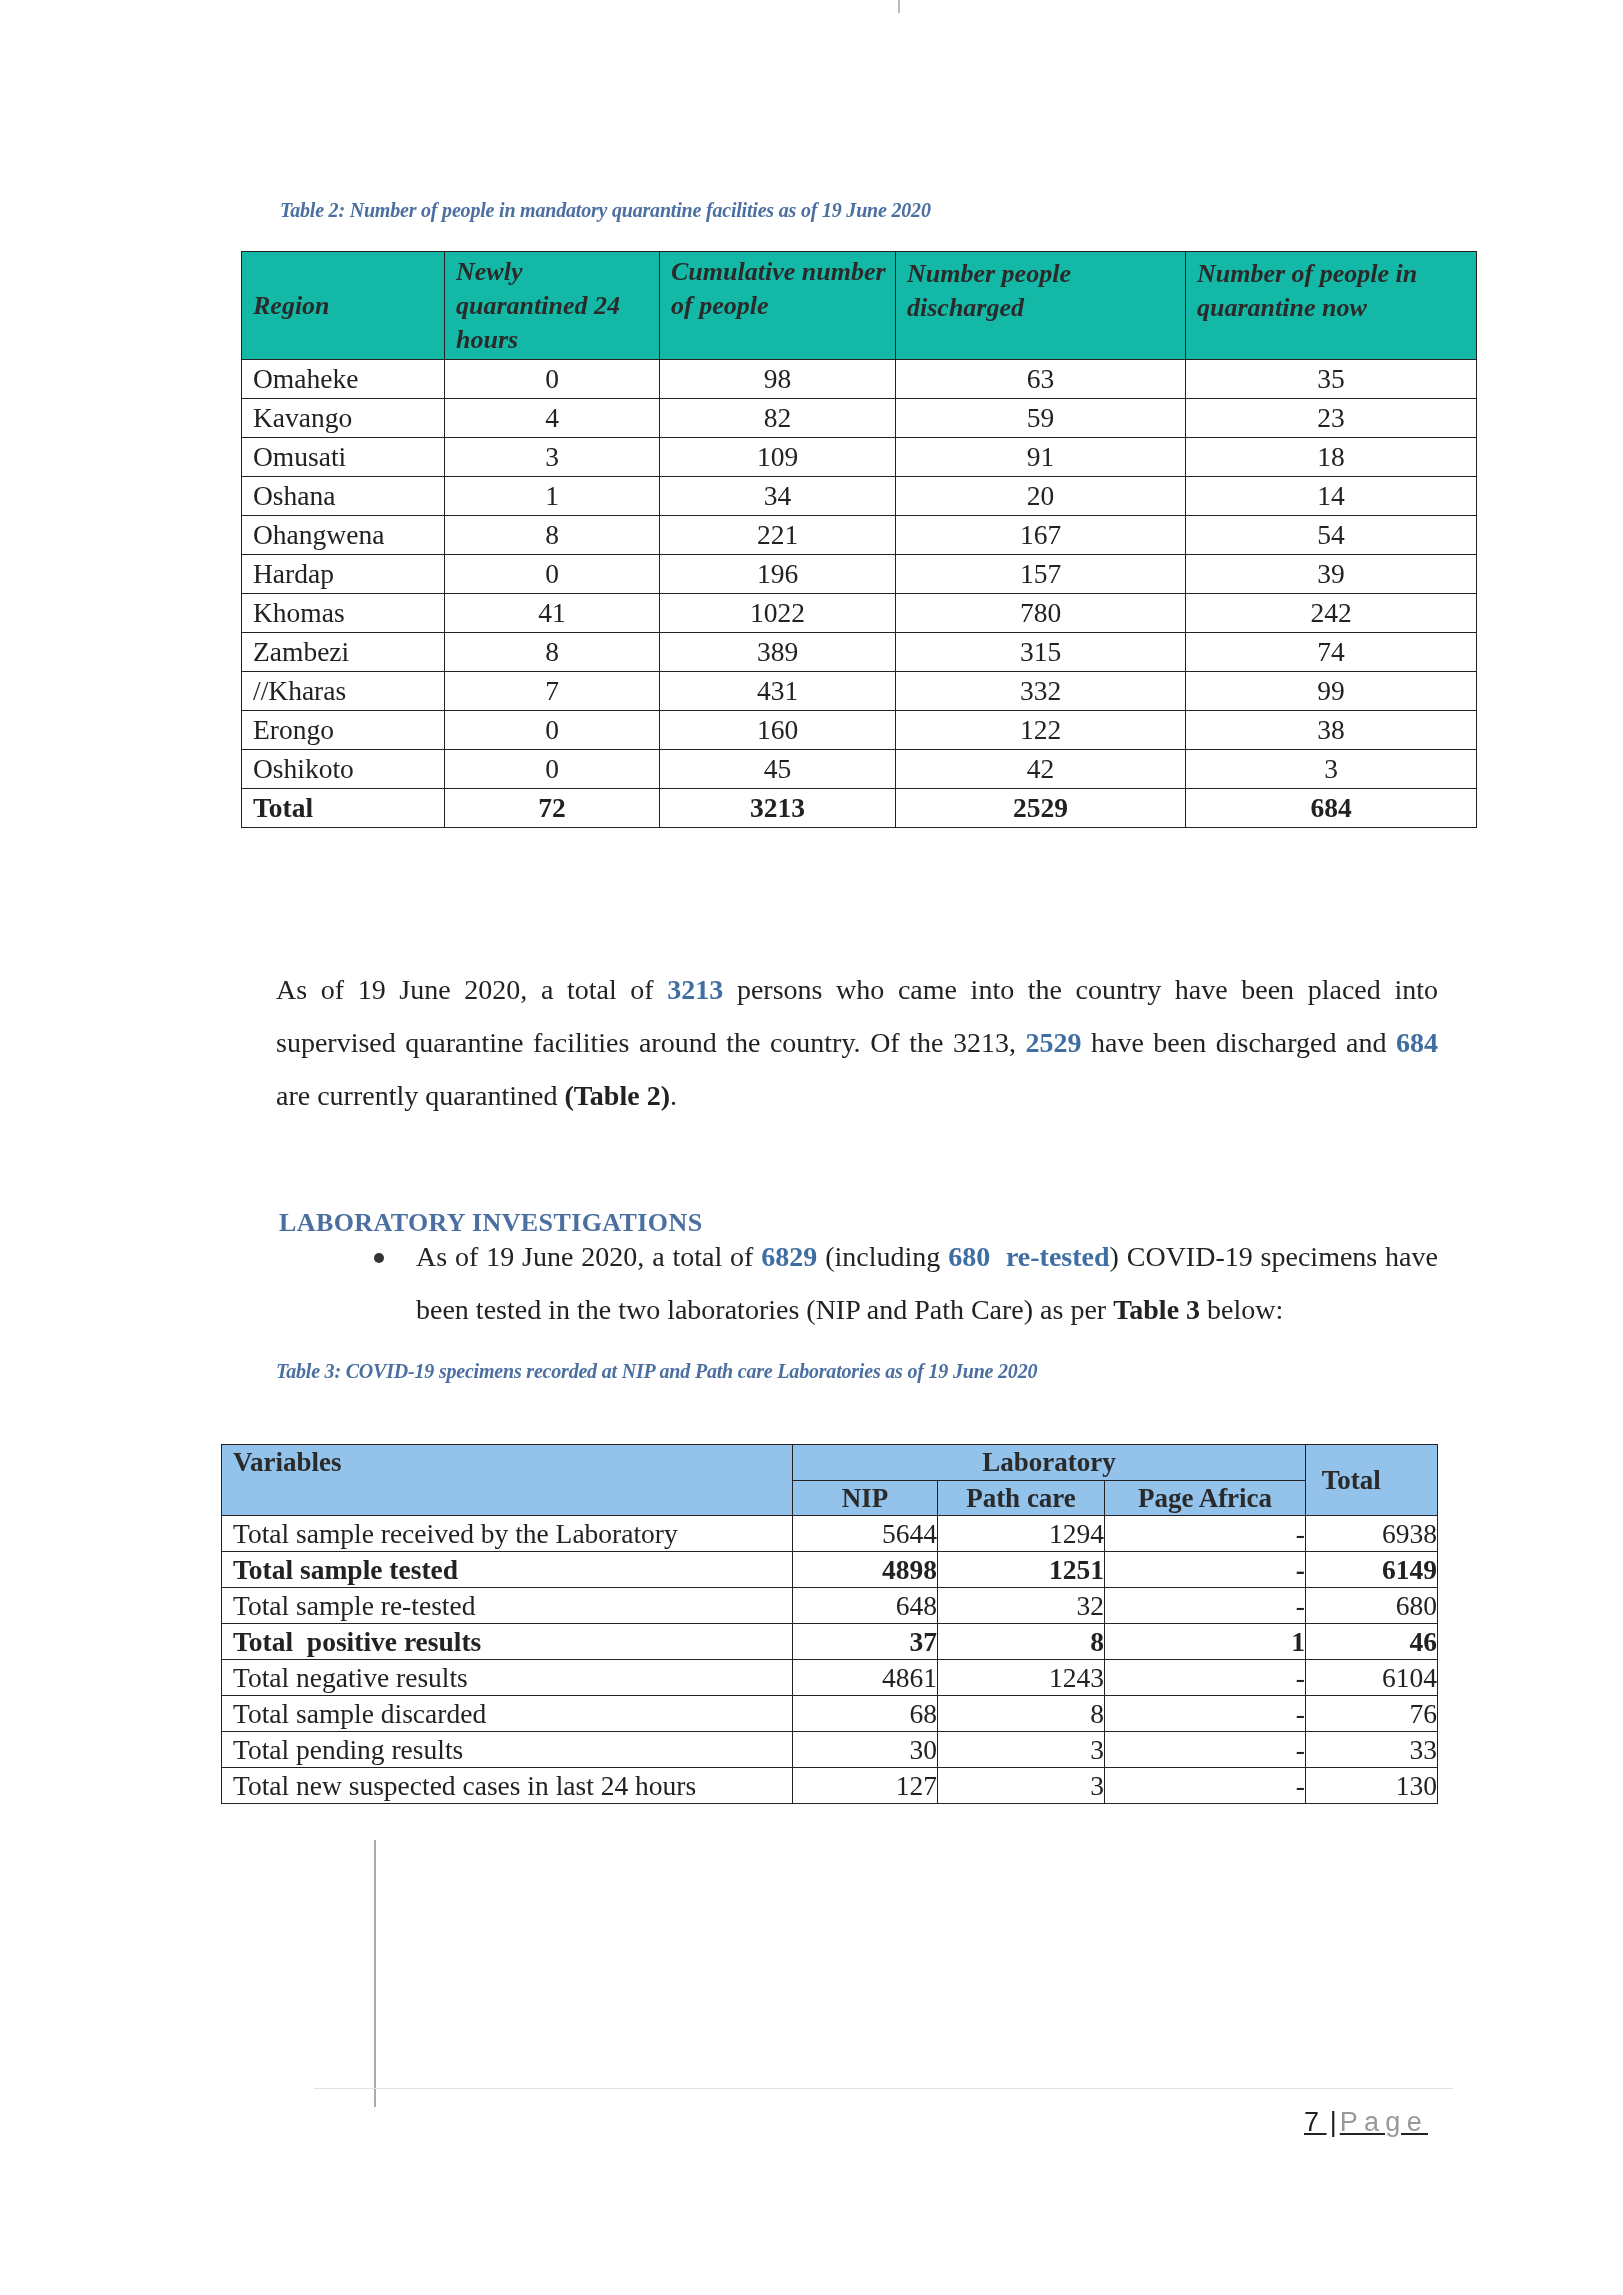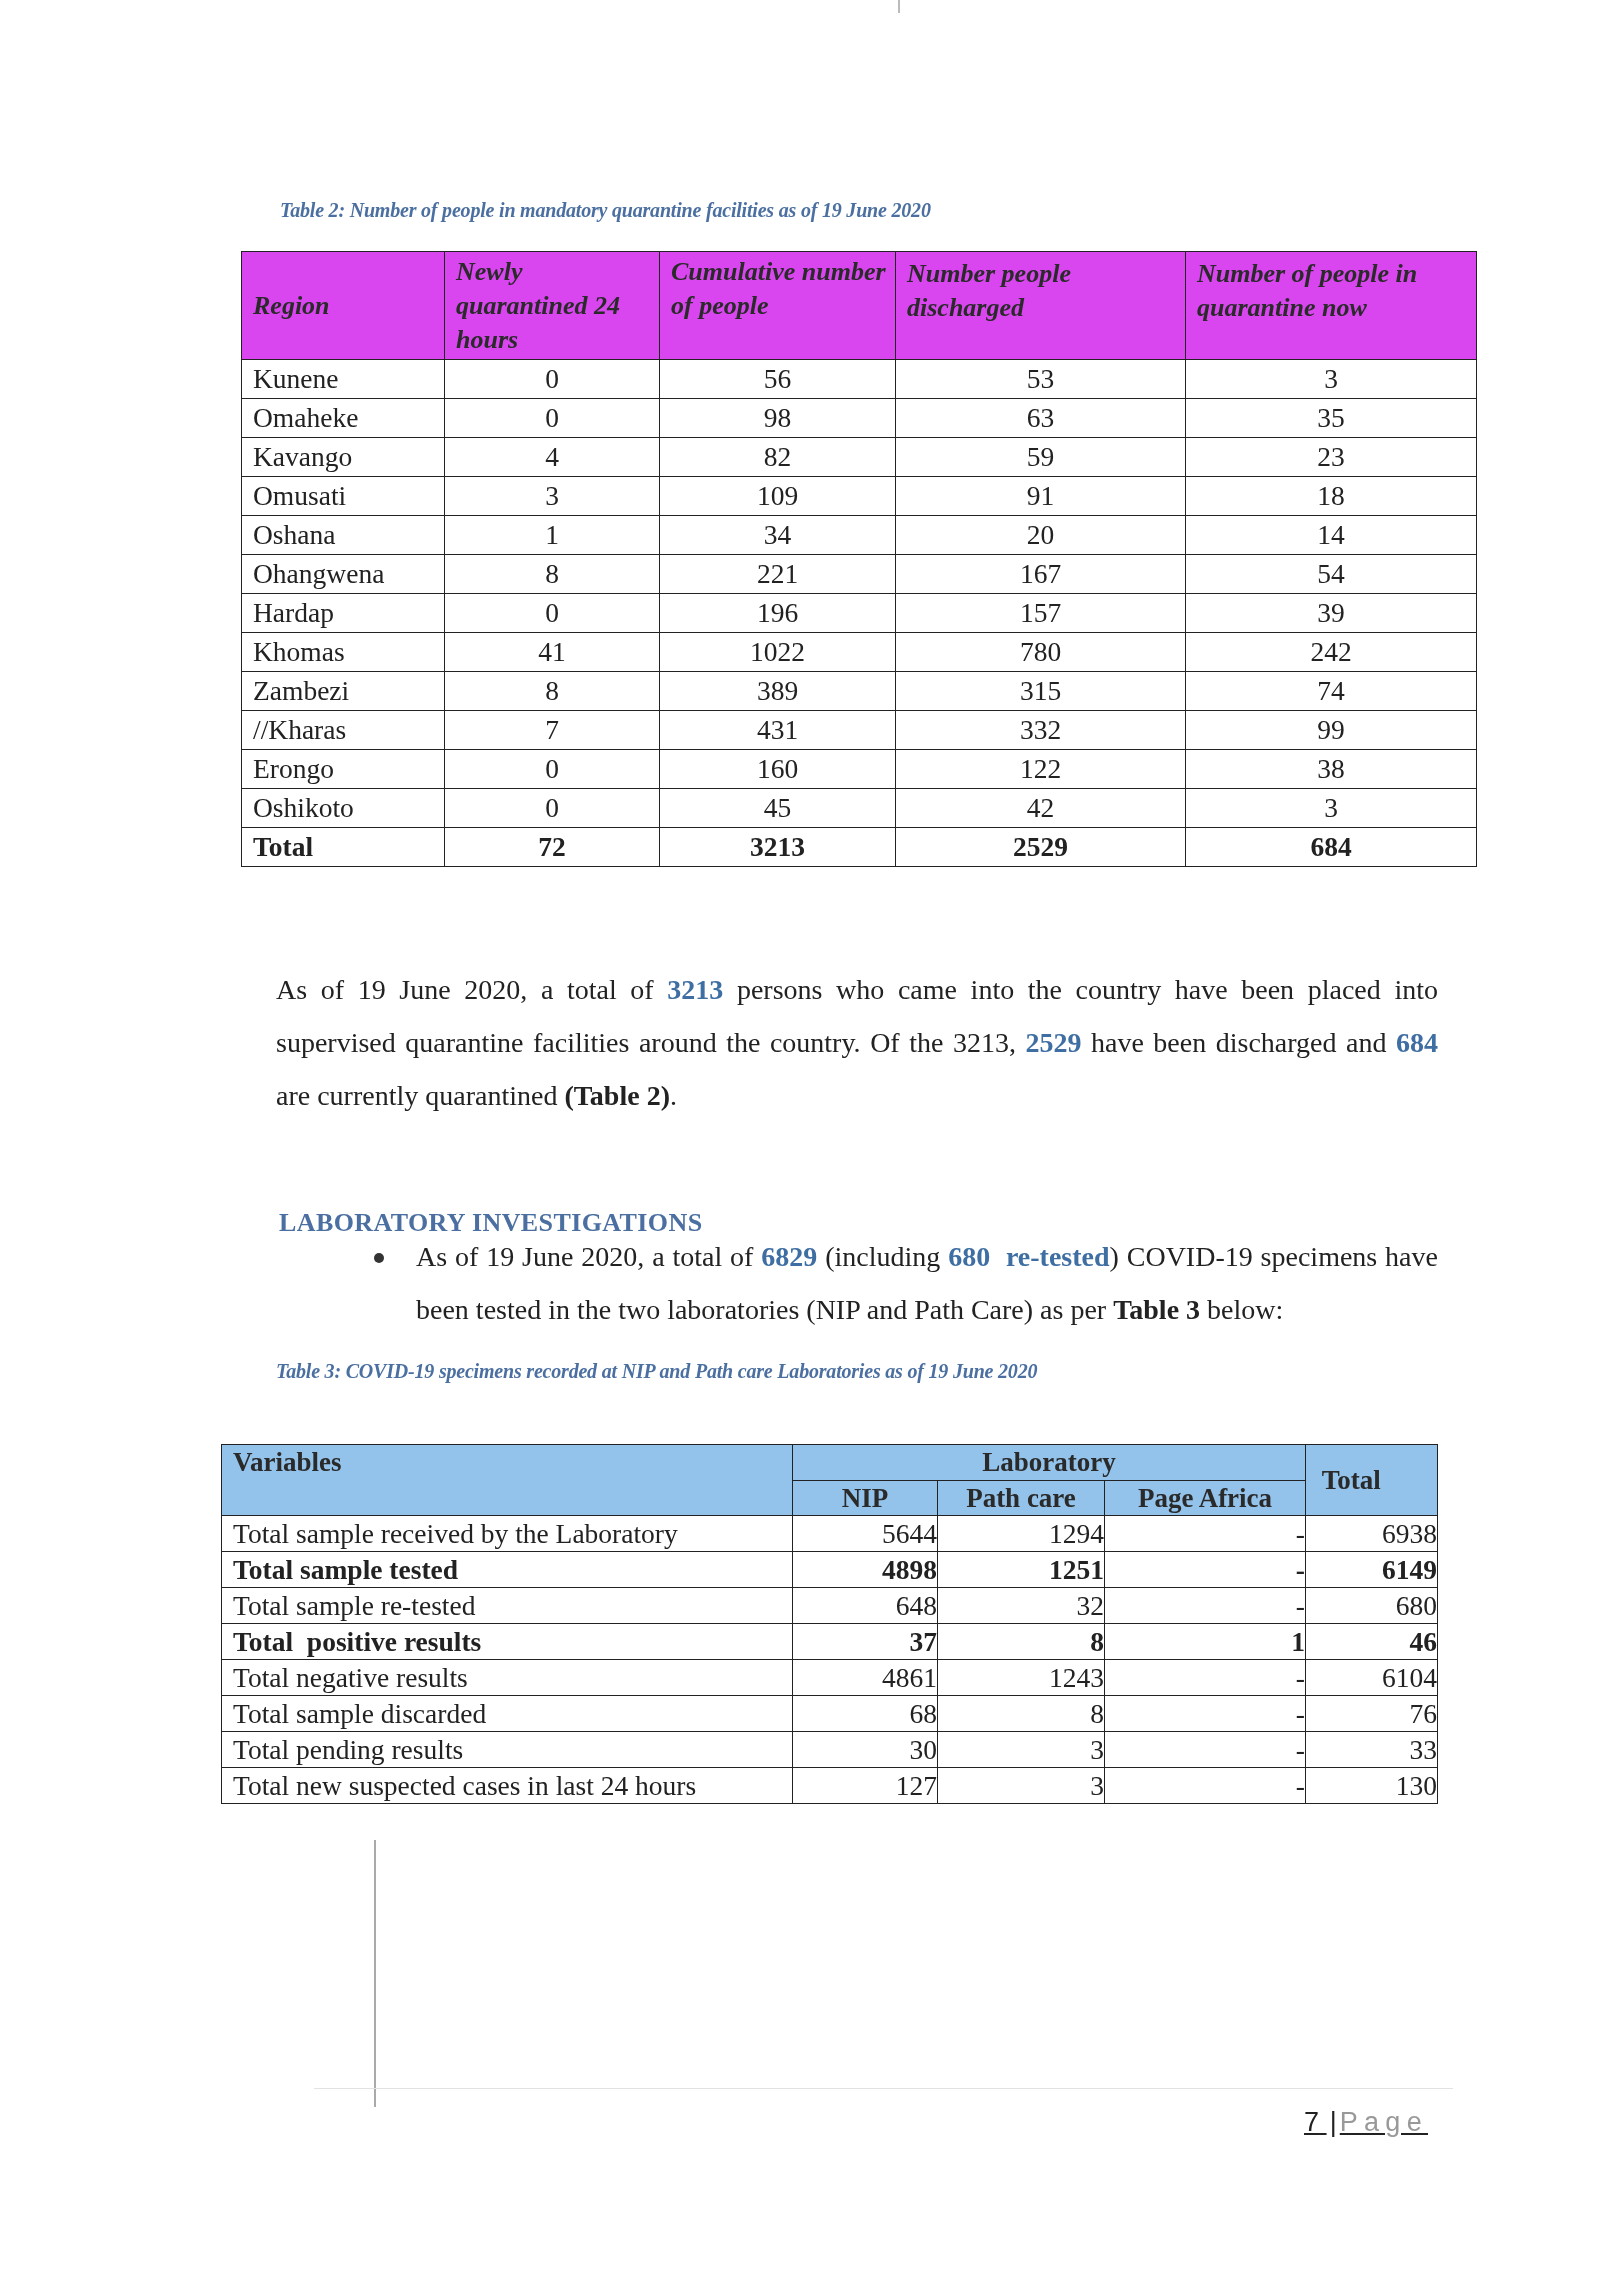--- a/index.html
+++ b/index.html
@@ -4,21 +4,21 @@
 <style>
   html, body { margin: 0; padding: 0; background: #ffffff; }
   body { width: 1623px; height: 2295px; position: relative; overflow: hidden;
          font-family: "Liberation Serif", "DejaVu Serif", serif; color: #222; }
   .abs { position: absolute; }
   .caption { font-style: italic; font-weight: bold; color: #4a6fa0; font-size: 20px; letter-spacing: -0.2px; }
   .hl { color: #3f6ea3; font-weight: bold; }
   .para { font-size: 28px; line-height: 53px; color: #222; }
   table { border-collapse: collapse; position: absolute; table-layout: fixed; }
   td, th { border: 1.6px solid #222; padding: 0; }
-  .t2 th { background: #d946ef; font-style: italic; font-weight: bold; color: #2a2a2a;
+  .t2 th { background: #14b8a6; font-style: italic; font-weight: bold; color: #2a2a2a;
            font-size: 26px; line-height: 34px; text-align: left; vertical-align: middle; padding-left: 11px; }
   .t2 td { font-size: 27.5px; height: 38px; text-align: center; color: #222; line-height: 38px; }
   .t2 td.reg { text-align: left; padding-left: 11px; }
   .t2 tr.total td { font-weight: bold; }
   .t3 th { background: #93c3ea; font-weight: bold; color: #2a2a2a; font-size: 27px; line-height: 31px; }
   .t3 td { font-size: 27.5px; height: 35px; line-height: 35px; text-align: right; color: #222; }
   .t3 td.var { text-align: left; padding-left: 11px; }
   .t3 tr.bold td { font-weight: bold; }
   .heading { font-size: 26px; font-weight: bold; color: #4a6fa0; letter-spacing: 0.4px; margin-top: 28px; }
   .footer { font-family: "Liberation Sans", "DejaVu Sans", sans-serif; font-size: 27px; color: #222; }
@@ -44,27 +44,20 @@
   <thead>
     <tr style="height:108px;">
       <th>Region</th>
       <th style="vertical-align:top;padding-top:3.1px;">Newly quarantined 24 hours</th>
       <th style="vertical-align:top;padding-top:3.1px;">Cumulative number of people</th>
       <th style="vertical-align:top;padding-top:4.7px;">Number people discharged</th>
       <th style="vertical-align:top;padding-top:4.7px;">Number of people in quarantine now</th>
     </tr>
   </thead>
   <tbody id="t2-body">
-      <tr>
-        <td class="reg">Kunene</td>
-        <td>0</td>
-        <td>56</td>
-        <td>53</td>
-        <td>3</td>
-      </tr>
       <tr>
         <td class="reg">Omaheke</td>
         <td>0</td>
         <td>98</td>
         <td>63</td>
         <td>35</td>
       </tr>
       <tr>
         <td class="reg">Kavango</td>
         <td>4</td>

